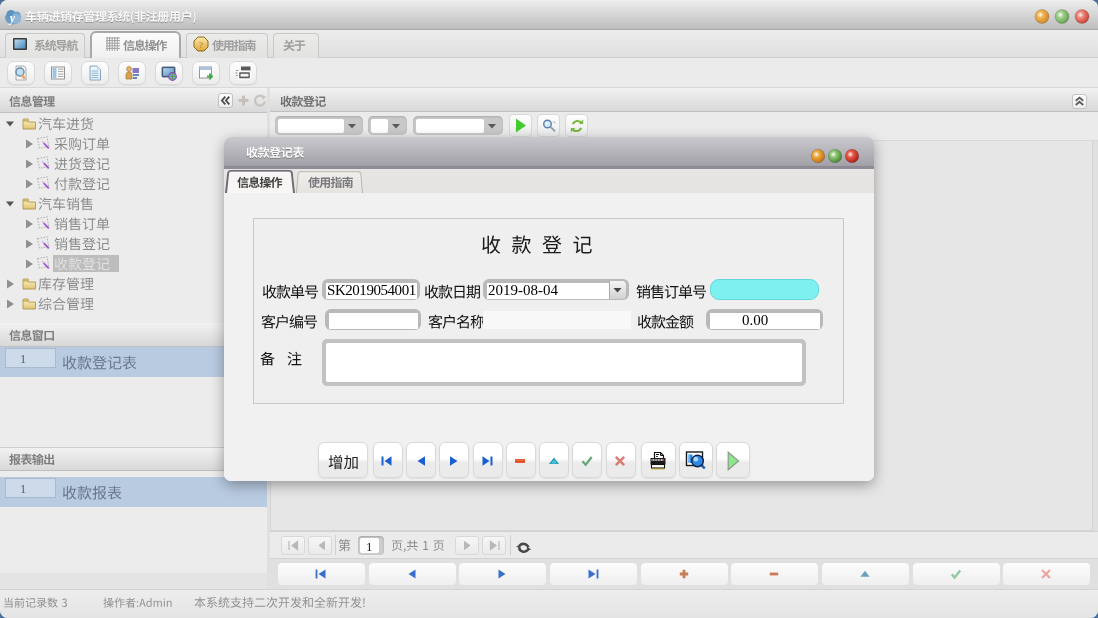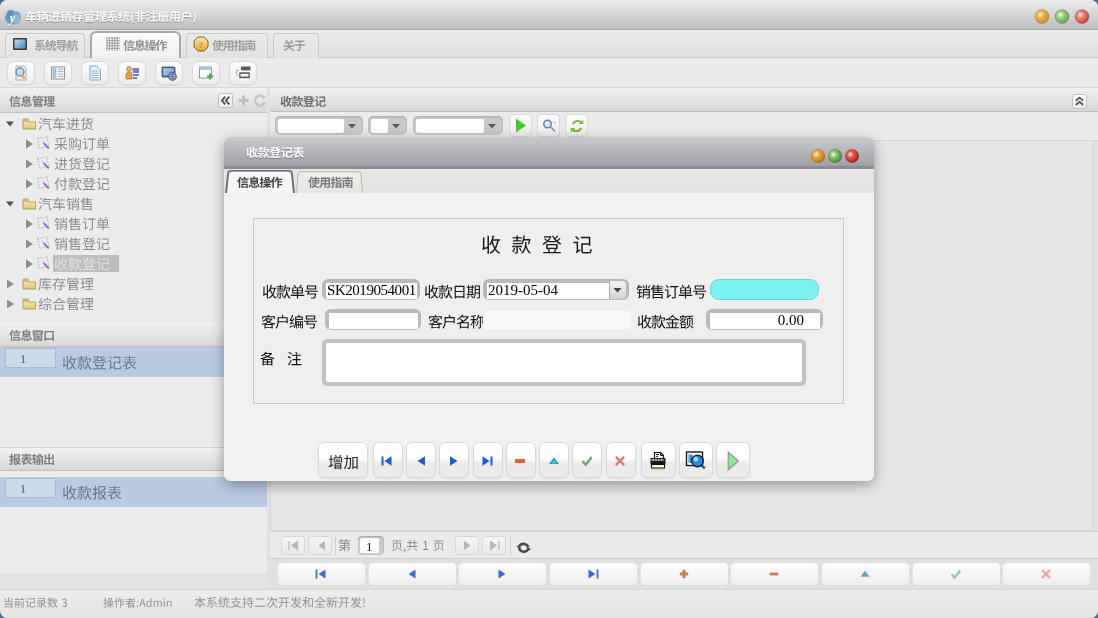--- a/index.html
+++ b/index.html
@@ -623,21 +623,21 @@
 <div style="position:absolute;left:327px;top:282px;font:15px 'Liberation Serif';letter-spacing:-0.45px;color:#000;">SK2019054001</div>
 <svg width="56" height="23" viewBox="0 0 56 23" style="position:absolute;overflow:visible;left:424px;top:279.6px;" fill="#141414">
       <path transform="translate(0.0,17.4) scale(0.015000,-0.015000)" d="M588 574H805C784 447 751 338 703 248C651 340 611 446 583 559ZM577 840C548 666 495 502 409 401C426 386 453 353 463 338C493 375 519 418 543 466C574 361 613 264 662 180C604 96 527 30 426 -19C442 -35 466 -66 475 -81C570 -30 645 35 704 115C762 34 830 -31 912 -76C923 -57 947 -29 964 -15C878 27 806 95 747 178C811 285 853 416 881 574H956V645H611C628 703 643 765 654 828ZM92 100C111 116 141 130 324 197V-81H398V825H324V270L170 219V729H96V237C96 197 76 178 61 169C73 152 87 119 92 100Z"></path>
       <path transform="translate(14.0,17.4) scale(0.015000,-0.015000)" d="M124 219C101 149 67 71 32 17C49 11 78 -3 92 -12C124 44 161 129 187 203ZM376 196C404 145 436 75 450 34L510 62C495 102 461 169 433 219ZM677 516V469C677 331 663 128 484 -31C503 -42 529 -65 542 -81C642 10 694 116 721 217C762 86 825 -21 920 -79C931 -59 954 -31 971 -17C852 47 781 200 745 372C747 406 748 438 748 468V516ZM247 837V745H51V681H247V595H74V532H493V595H318V681H513V745H318V837ZM39 317V253H248V0C248 -10 245 -13 233 -13C222 -14 187 -14 147 -13C156 -32 166 -59 169 -78C226 -78 263 -78 287 -67C312 -56 318 -36 318 -1V253H523V317ZM600 840C580 683 544 531 481 433V457H85V394H481V424C499 413 527 394 540 383C574 439 601 510 624 590H867C853 524 835 452 816 404L878 386C905 452 933 557 952 647L902 662L890 659H642C654 714 665 771 673 829Z"></path>
       <path transform="translate(28.0,17.4) scale(0.015000,-0.015000)" d="M253 352H752V71H253ZM253 426V697H752V426ZM176 772V-69H253V-4H752V-64H832V772Z"></path>
       <path transform="translate(42.0,17.4) scale(0.015000,-0.015000)" d="M178 143C148 76 95 9 39 -36C57 -47 87 -68 101 -80C155 -30 213 47 249 123ZM321 112C360 65 406 -1 424 -42L486 -6C465 35 419 97 379 143ZM855 722V561H650V722ZM580 790V427C580 283 572 92 488 -41C505 -49 536 -71 548 -84C608 11 634 139 644 260H855V17C855 1 849 -3 835 -4C820 -5 769 -5 716 -3C726 -23 737 -56 740 -76C813 -76 861 -75 889 -62C918 -50 927 -27 927 16V790ZM855 494V328H648C650 363 650 396 650 427V494ZM387 828V707H205V828H137V707H52V640H137V231H38V164H531V231H457V640H531V707H457V828ZM205 640H387V551H205ZM205 491H387V393H205ZM205 332H387V231H205Z"></path>
     </svg>
 <div style="position:absolute;left:483px;top:279px;width:146px;height:21px;background:#b9b9b9;border-radius:6px;"></div>
 <div style="position:absolute;left:487px;top:283px;width:122px;height:16px;background:#fff;"></div>
 <div style="position:absolute;left:609px;top:281px;width:17px;height:18px;background:linear-gradient(#f4f4f4,#d2d2d2);border-left:1px solid #ababab;border-radius:0 4px 4px 0;"></div>
-<div style="position:absolute;left:488px;top:282px;font:15px 'Liberation Serif';color:#000;">2019-05-04</div>
+<div style="position:absolute;left:488px;top:282px;font:15px 'Liberation Serif';color:#000;">2019-08-04</div>
 <svg style="position:absolute;left:612px;top:287px;" width="11" height="7" viewBox="0 0 11 7">
       <path d="M1.5 1l4 4.5L9.5 1z" fill="#444"></path>
     </svg>
 <svg width="70" height="23" viewBox="0 0 70 23" style="position:absolute;overflow:visible;left:636px;top:279.6px;" fill="#141414">
       <path transform="translate(0.0,17.4) scale(0.015000,-0.015000)" d="M438 777C477 719 518 641 533 592L596 624C579 674 537 749 497 805ZM887 812C862 753 817 671 783 622L840 595C875 643 919 717 953 783ZM178 837C148 745 97 657 37 597C50 582 69 545 75 530C107 563 137 604 164 649H410V720H203C218 752 232 785 243 818ZM62 344V275H206V77C206 34 175 6 158 -4C170 -19 188 -50 194 -67C209 -51 236 -34 404 60C399 75 392 104 390 124L275 64V275H415V344H275V479H393V547H106V479H206V344ZM520 312H855V203H520ZM520 377V484H855V377ZM656 841V554H452V-80H520V139H855V15C855 1 850 -3 836 -3C821 -4 770 -4 714 -3C725 -21 734 -52 737 -71C813 -71 860 -71 887 -58C915 -47 924 -25 924 14V555L855 554H726V841Z"></path>
       <path transform="translate(14.0,17.4) scale(0.015000,-0.015000)" d="M250 842C201 729 119 619 32 547C47 534 75 504 85 491C115 518 146 551 175 587V255H249V295H902V354H579V429H834V482H579V551H831V605H579V673H879V730H592C579 764 555 807 534 841L466 821C482 793 499 760 511 730H273C290 760 306 790 320 820ZM174 223V-82H248V-34H766V-82H843V223ZM248 28V160H766V28ZM506 551V482H249V551ZM506 605H249V673H506ZM506 429V354H249V429Z"></path>
       <path transform="translate(28.0,17.4) scale(0.015000,-0.015000)" d="M114 772C167 721 234 650 266 605L319 658C287 702 218 770 165 820ZM205 -55C221 -35 251 -14 461 132C453 147 443 178 439 199L293 103V526H50V454H220V96C220 52 186 21 167 8C180 -6 199 -37 205 -55ZM396 756V681H703V31C703 12 696 6 677 5C655 5 583 4 508 7C521 -15 535 -52 540 -75C634 -75 697 -73 733 -60C770 -46 782 -21 782 30V681H960V756Z"></path>
       <path transform="translate(42.0,17.4) scale(0.015000,-0.015000)" d="M221 437H459V329H221ZM536 437H785V329H536ZM221 603H459V497H221ZM536 603H785V497H536ZM709 836C686 785 645 715 609 667H366L407 687C387 729 340 791 299 836L236 806C272 764 311 707 333 667H148V265H459V170H54V100H459V-79H536V100H949V170H536V265H861V667H693C725 709 760 761 790 809Z"></path>
       <path transform="translate(56.0,17.4) scale(0.015000,-0.015000)" d="M260 732H736V596H260ZM185 799V530H815V799ZM63 440V371H269C249 309 224 240 203 191H727C708 75 688 19 663 -1C651 -9 639 -10 615 -10C587 -10 514 -9 444 -2C458 -23 468 -52 470 -74C539 -78 605 -79 639 -77C678 -76 702 -70 726 -50C763 -18 788 57 812 225C814 236 816 259 816 259H315L352 371H933V440Z"></path>
     </svg>
@@ -658,21 +658,21 @@
     </svg>
 <div style="position:absolute;left:483px;top:311px;width:148px;height:18px;background:#f8f8f8;"></div>
 <svg width="56" height="23" viewBox="0 0 56 23" style="position:absolute;overflow:visible;left:637px;top:309.6px;" fill="#141414">
       <path transform="translate(0.0,17.4) scale(0.015000,-0.015000)" d="M588 574H805C784 447 751 338 703 248C651 340 611 446 583 559ZM577 840C548 666 495 502 409 401C426 386 453 353 463 338C493 375 519 418 543 466C574 361 613 264 662 180C604 96 527 30 426 -19C442 -35 466 -66 475 -81C570 -30 645 35 704 115C762 34 830 -31 912 -76C923 -57 947 -29 964 -15C878 27 806 95 747 178C811 285 853 416 881 574H956V645H611C628 703 643 765 654 828ZM92 100C111 116 141 130 324 197V-81H398V825H324V270L170 219V729H96V237C96 197 76 178 61 169C73 152 87 119 92 100Z"></path>
       <path transform="translate(14.0,17.4) scale(0.015000,-0.015000)" d="M124 219C101 149 67 71 32 17C49 11 78 -3 92 -12C124 44 161 129 187 203ZM376 196C404 145 436 75 450 34L510 62C495 102 461 169 433 219ZM677 516V469C677 331 663 128 484 -31C503 -42 529 -65 542 -81C642 10 694 116 721 217C762 86 825 -21 920 -79C931 -59 954 -31 971 -17C852 47 781 200 745 372C747 406 748 438 748 468V516ZM247 837V745H51V681H247V595H74V532H493V595H318V681H513V745H318V837ZM39 317V253H248V0C248 -10 245 -13 233 -13C222 -14 187 -14 147 -13C156 -32 166 -59 169 -78C226 -78 263 -78 287 -67C312 -56 318 -36 318 -1V253H523V317ZM600 840C580 683 544 531 481 433V457H85V394H481V424C499 413 527 394 540 383C574 439 601 510 624 590H867C853 524 835 452 816 404L878 386C905 452 933 557 952 647L902 662L890 659H642C654 714 665 771 673 829Z"></path>
       <path transform="translate(28.0,17.4) scale(0.015000,-0.015000)" d="M198 218C236 161 275 82 291 34L356 62C340 111 299 187 260 242ZM733 243C708 187 663 107 628 57L685 33C721 79 767 152 804 215ZM499 849C404 700 219 583 30 522C50 504 70 475 82 453C136 473 190 497 241 526V470H458V334H113V265H458V18H68V-51H934V18H537V265H888V334H537V470H758V533C812 502 867 476 919 457C931 477 954 506 972 522C820 570 642 674 544 782L569 818ZM746 540H266C354 592 435 656 501 729C568 660 655 593 746 540Z"></path>
       <path transform="translate(42.0,17.4) scale(0.015000,-0.015000)" d="M693 493C689 183 676 46 458 -31C471 -43 489 -67 496 -84C732 2 754 161 759 493ZM738 84C804 36 888 -33 930 -77L972 -24C930 17 843 84 778 130ZM531 610V138H595V549H850V140H916V610H728C741 641 755 678 768 714H953V780H515V714H700C690 680 675 641 663 610ZM214 821C227 798 242 770 254 744H61V593H127V682H429V593H497V744H333C319 773 299 809 282 837ZM126 233V-73H194V-40H369V-71H439V233ZM194 21V172H369V21ZM149 416 224 376C168 337 104 305 39 284C50 270 64 236 70 217C146 246 221 287 288 341C351 305 412 268 450 241L501 293C462 319 402 354 339 387C388 436 430 492 459 555L418 582L403 579H250C262 598 272 618 281 637L213 649C184 582 126 502 40 444C54 434 75 412 84 397C135 433 177 476 210 520H364C342 483 312 450 278 419L197 461Z"></path>
     </svg>
 <div style="position:absolute;left:706px;top:309px;width:117px;height:21px;background:#b9b9b9;border-radius:6px;"></div>
 <div style="position:absolute;left:710px;top:313px;width:110px;height:16px;background:#fff;"></div>
-<div style="position:absolute;left:706px;top:312px;width:98px;text-align:right;font:15px 'Liberation Serif';color:#000;">0.00</div>
+<div style="position:absolute;left:706px;top:312px;width:98px;text-align:center;font:15px 'Liberation Serif';color:#000;">0.00</div>
 <svg width="15" height="23" viewBox="0 0 15 23" style="position:absolute;overflow:visible;left:260px;top:346.6px;" fill="#141414">
       <path transform="translate(0.0,17.4) scale(0.015000,-0.015000)" d="M685 688C637 637 572 593 498 555C430 589 372 630 329 677L340 688ZM369 843C319 756 221 656 76 588C93 576 116 551 128 533C184 562 233 595 276 630C317 588 365 551 420 519C298 468 160 433 30 415C43 398 58 365 64 344C209 368 363 411 499 477C624 417 772 378 926 358C936 379 956 410 973 427C831 443 694 473 578 519C673 575 754 644 808 727L759 758L746 754H399C418 778 435 802 450 827ZM248 129H460V18H248ZM248 190V291H460V190ZM746 129V18H537V129ZM746 190H537V291H746ZM170 357V-80H248V-48H746V-78H827V357Z"></path>
     </svg>
 <svg width="15" height="23" viewBox="0 0 15 23" style="position:absolute;overflow:visible;left:287px;top:346.6px;" fill="#141414">
       <path transform="translate(0.0,17.4) scale(0.015000,-0.015000)" d="M94 774C159 743 242 695 284 662L327 724C284 755 200 800 136 828ZM42 497C105 467 187 420 227 388L269 451C227 482 144 526 83 553ZM71 -18 134 -69C194 24 263 150 316 255L262 305C204 191 125 59 71 -18ZM548 819C582 767 617 697 631 653L704 682C689 726 651 793 616 844ZM334 649V578H597V352H372V281H597V23H302V-49H962V23H675V281H902V352H675V578H938V649Z"></path>
     </svg>
 <div style="position:absolute;left:322px;top:339px;width:484px;height:47px;background:#c2c2c2;border-radius:5px;"></div>
 <div style="position:absolute;left:326px;top:343px;width:476px;height:39px;background:#fff;border-radius:2px;"></div>
 <div style="position:absolute;left:318px;top:442px;width:50px;height:36px;background:linear-gradient(#ffffff 45%,#ebebeb 58%);border:1px solid #d9d9d9;border-radius:6px;box-shadow:0 1px 2px rgba(0,0,0,0.08);"></div>
 <svg width="31" height="23" viewBox="0 0 31 23" style="position:absolute;overflow:visible;left:328px;top:449.5px;" fill="#222222">

